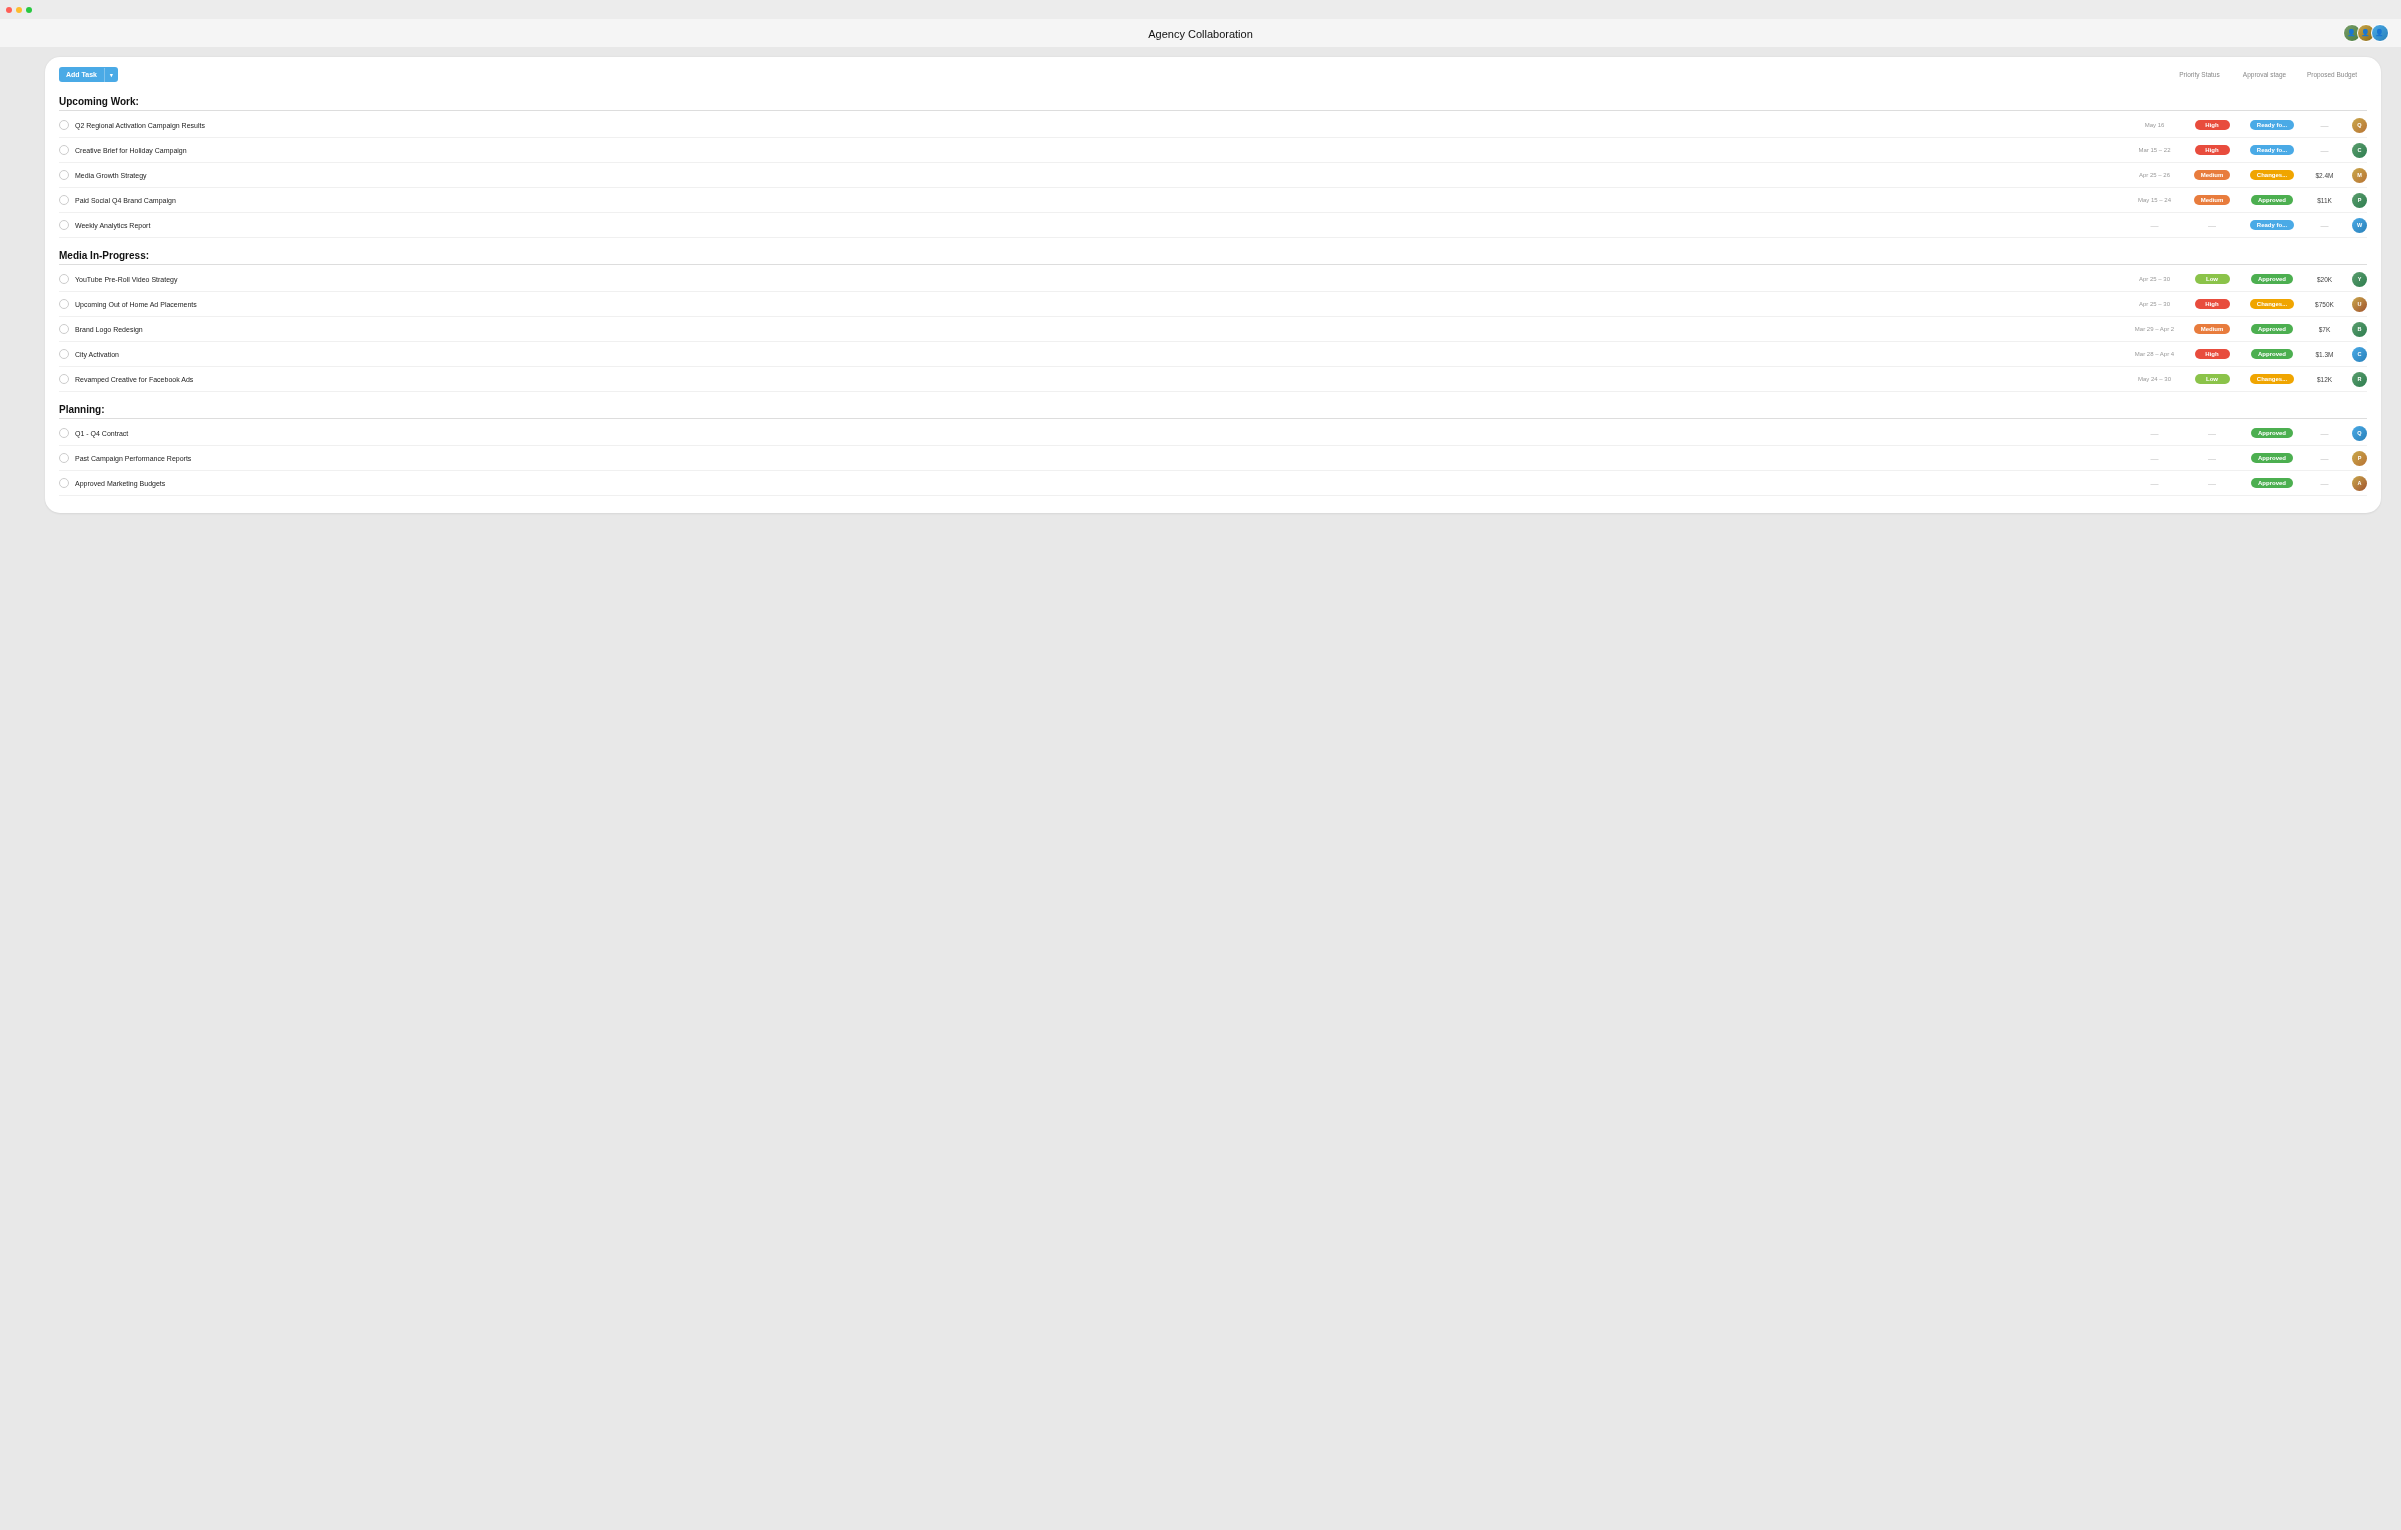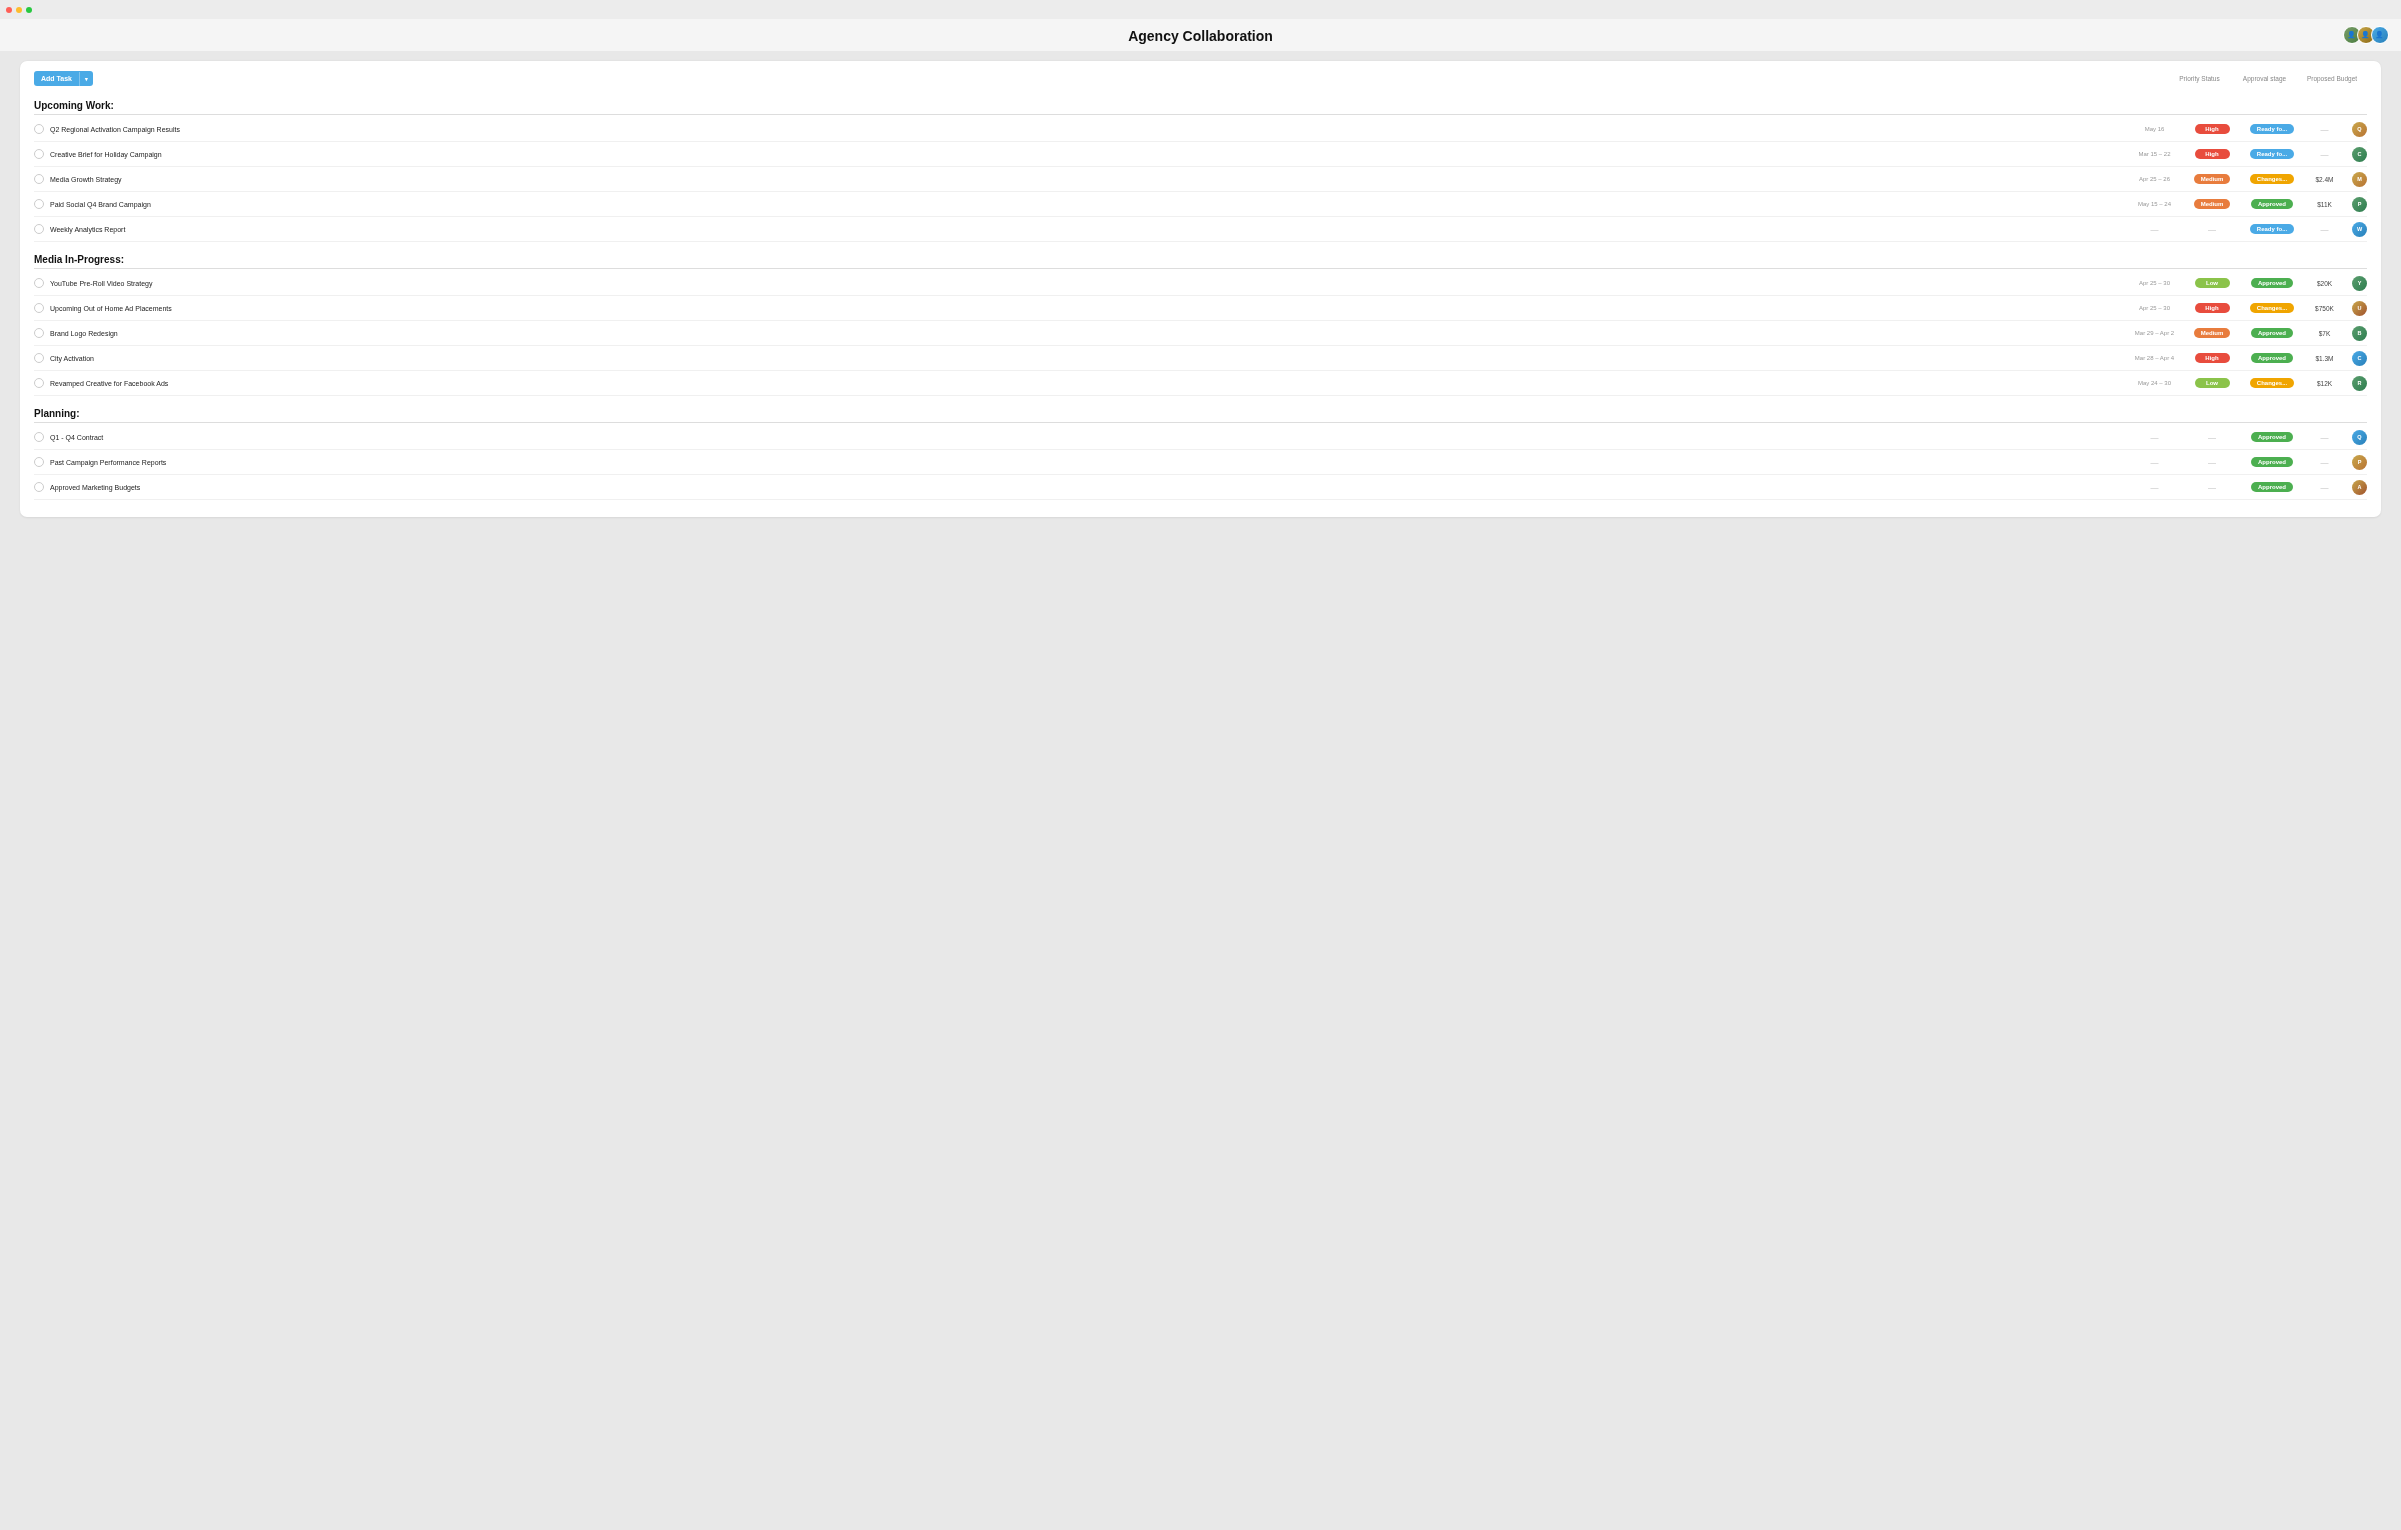--- a/index.html
+++ b/index.html
@@ -24,22 +24,22 @@
     .dot-red { background: #ff5f57; }
     .dot-yellow { background: #febc2e; }
     .dot-green { background: #28c840; }
     .header {
       background: #f5f5f5;
       text-align: center;
       padding: 9px 0 7px;
       position: relative;
     }
     .header h1 {
-      font-size: 14px;
-      font-weight: 700;
+      font-size: 11px;
+      font-weight: 400;
       color: #111;
     }
     .avatar-group {
       position: absolute;
       right: 12px;
       top: 50%;
       transform: translateY(-50%);
       display: flex;
     }
     .avatar {
@@ -52,23 +52,24 @@
       font-size: 7px;
       font-weight: 600;
       color: white;
     }
     .avatar:first-child { margin-left: 0; }
     .main-content {
       padding: 10px 20px;
     }
     .card {
       background: white;
-      border-radius: 7px;
+      border-radius: 15px;
       padding: 10px 14px;
       box-shadow: 0 0.5px 2px rgba(0,0,0,0.08);
+      margin-left: 25px;
     }
     .toolbar {
       display: flex;
       align-items: center;
       justify-content: space-between;
       margin-bottom: 9px;
     }
     .add-task-btn {
       display: flex;
       align-items: center;

